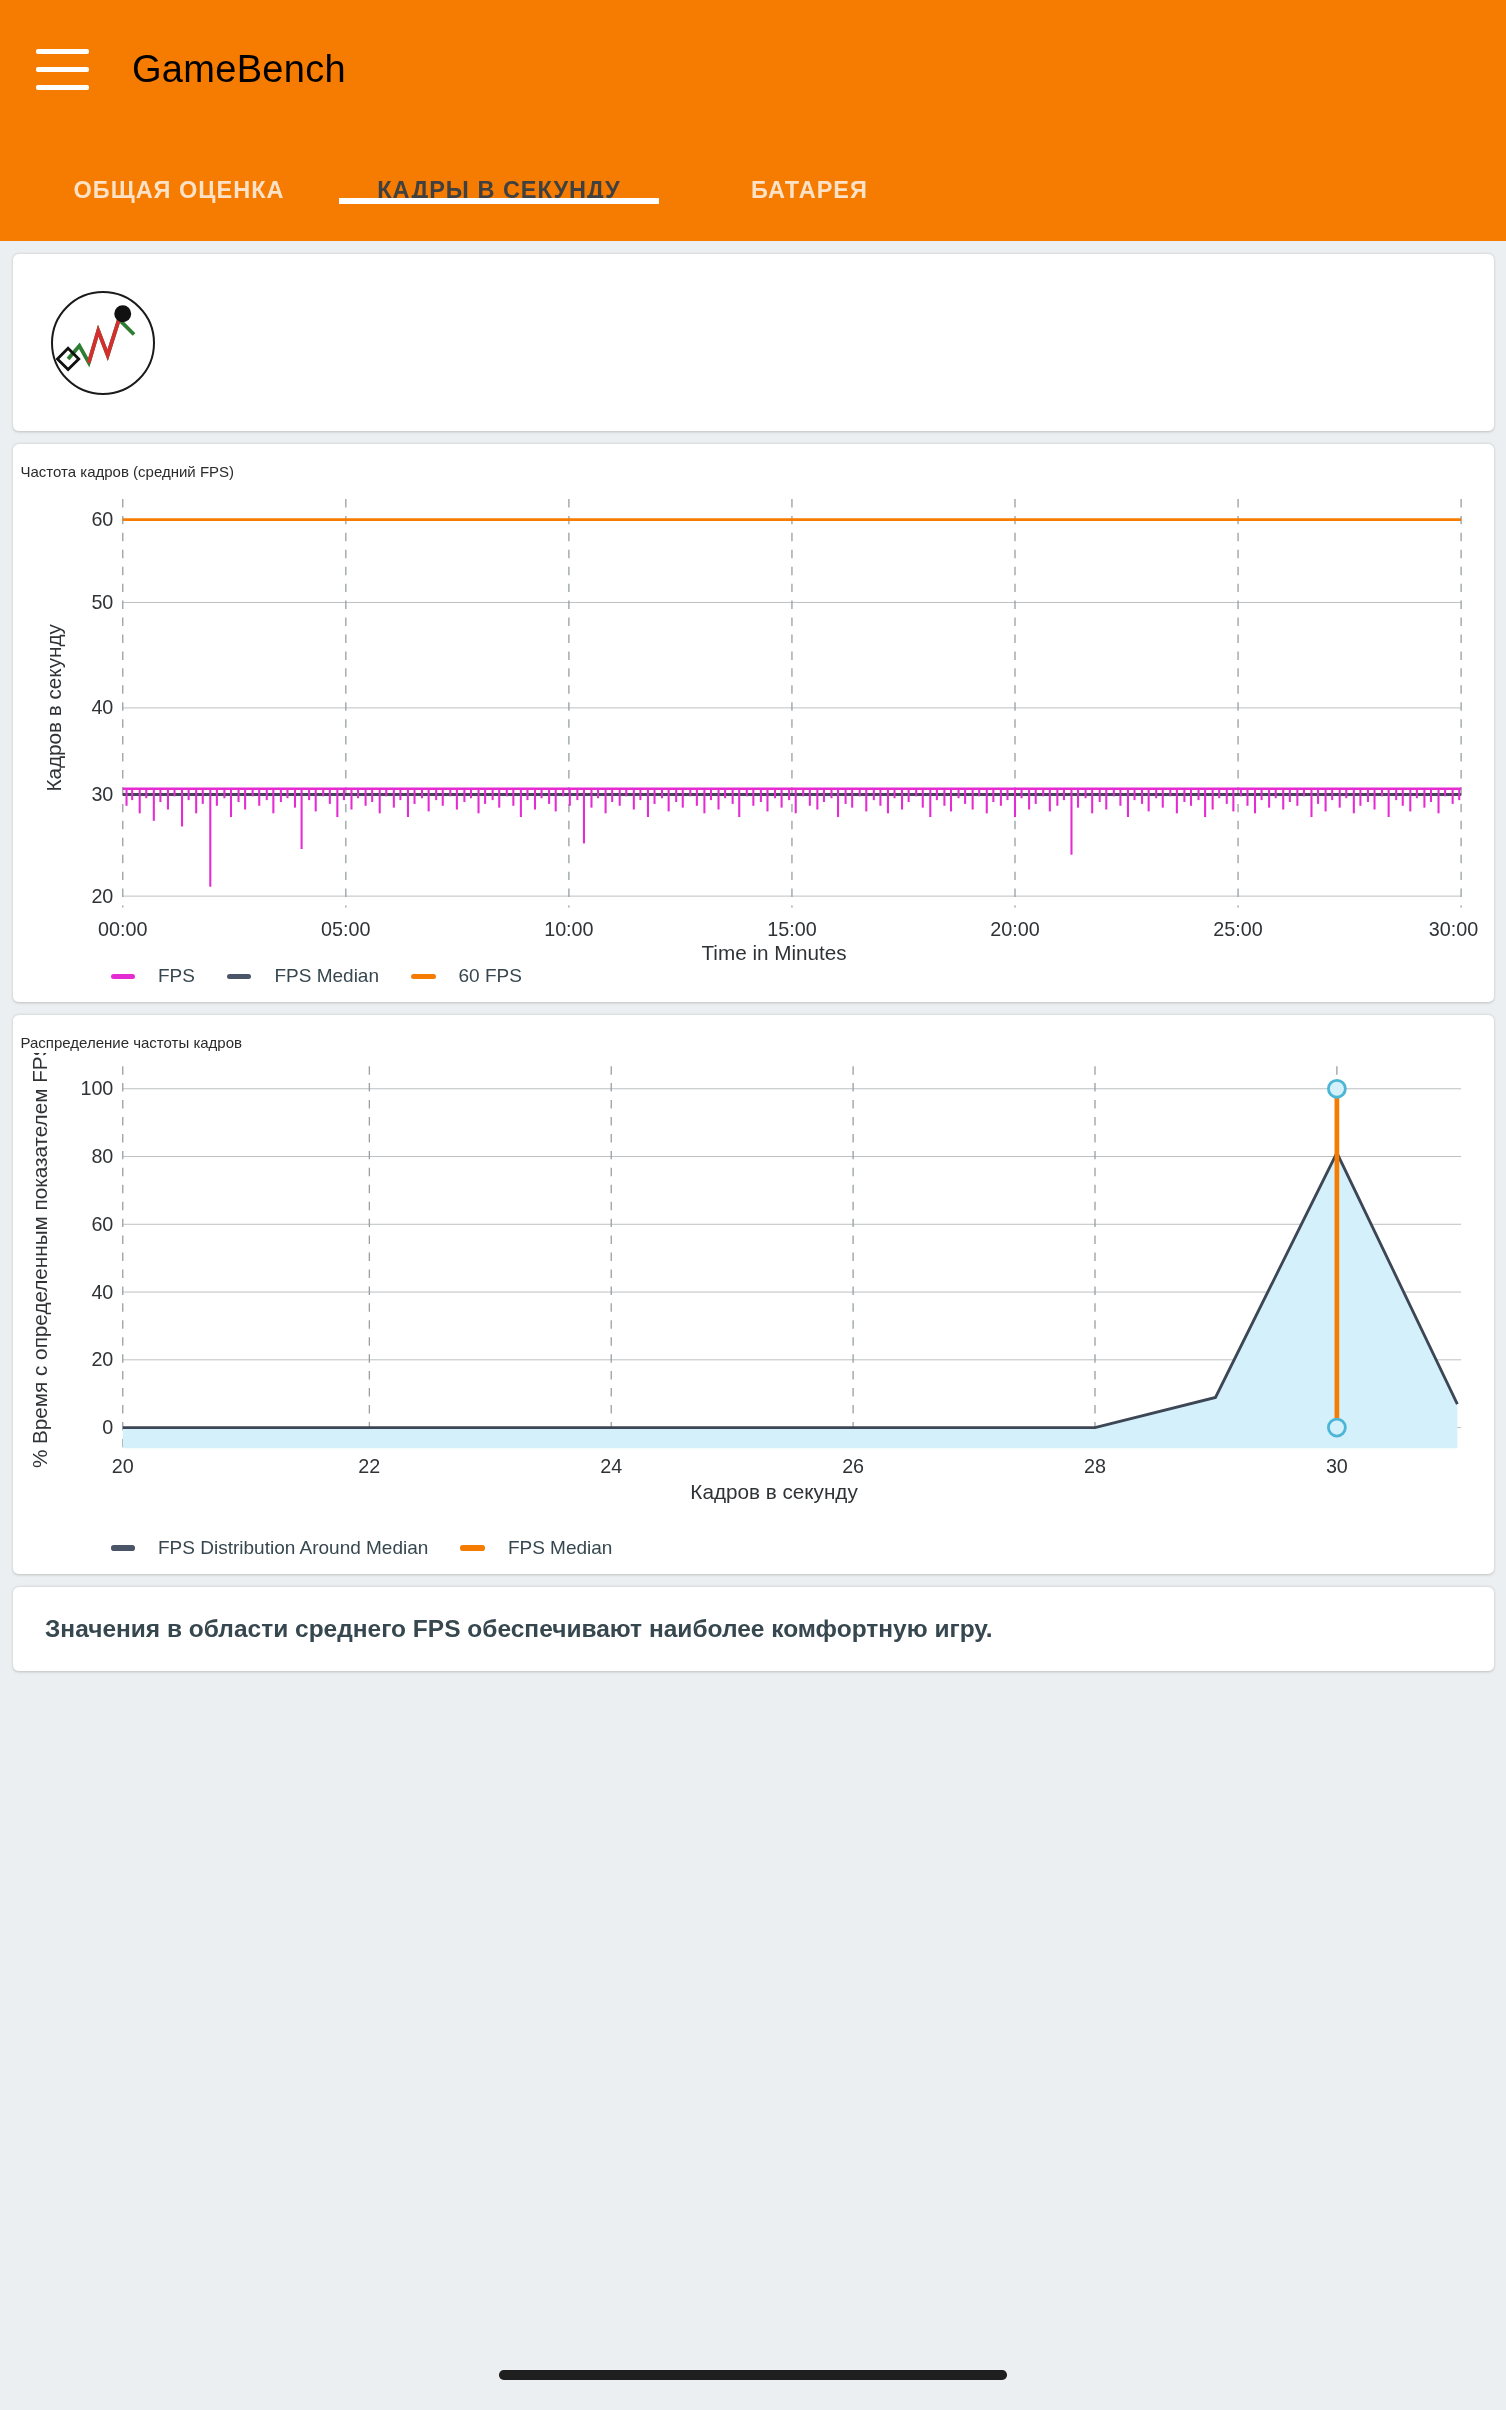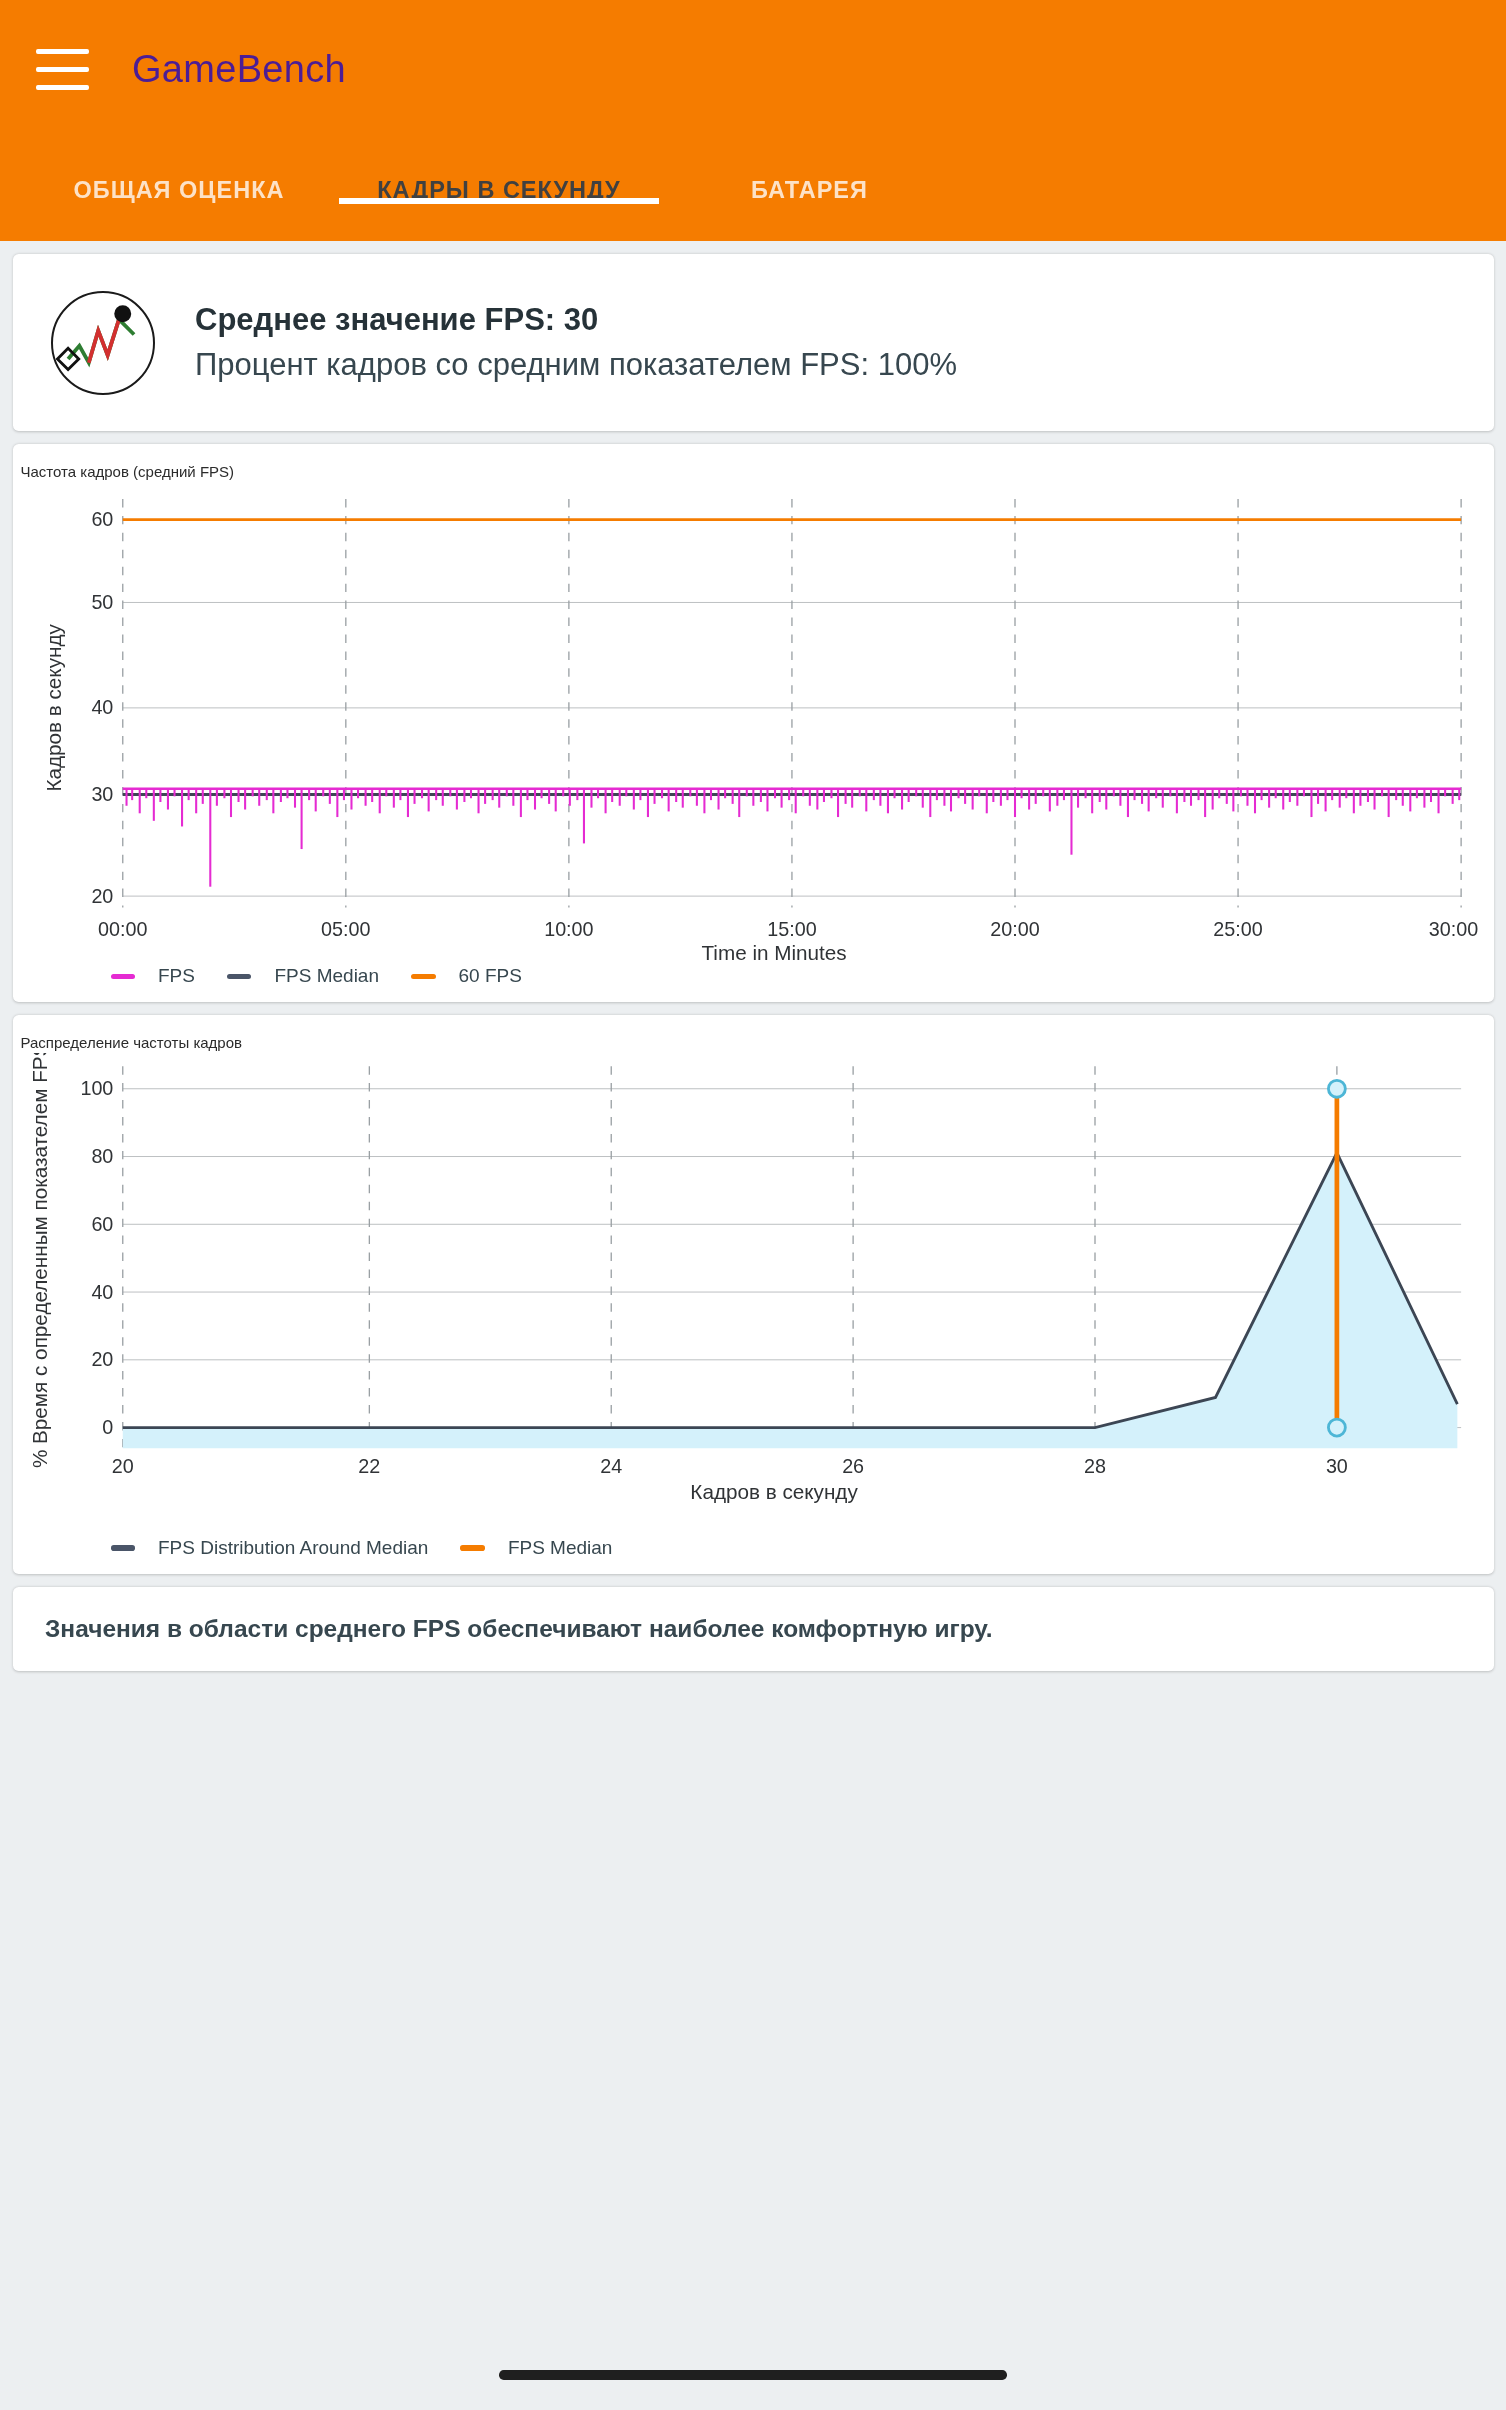--- a/index.html
+++ b/index.html
@@ -21,21 +21,21 @@
     padding:0 36px;
   }
   .hamburger {
     width:53px; height:41px;
     display:flex; flex-direction:column; justify-content:space-between;
     margin-right:43px;
     cursor:pointer;
   }
   .hamburger span { display:block; height:4.7px; background:#fff; border-radius:1.9px; }
   .app-title {
-    color:#4c1d95;
+    color:#000000;
     font-size:38px;
     letter-spacing:0.3px;
   }
 
   
   .tabbar {
     background:#f57c00;
     height:102px;
     display:flex;
     align-items:center;
@@ -154,24 +154,20 @@
 </div>
 
 <div class="card summary">
   <div class="summary-badge">
     <svg width="98" height="98" viewBox="0 0 104 104">
       <polyline points="16,70 28,56 38,74 48,40 58,66 70,28 86,44" fill="none" stroke="#2e7d32" stroke-width="4"></polyline>
       <polyline points="38,74 48,40 58,66 70,28" fill="none" stroke="#d32f2f" stroke-width="4"></polyline>
       <circle cx="74" cy="22" r="9" fill="#111"></circle>
       <rect x="8" y="62" width="16" height="16" fill="none" stroke="#111" stroke-width="3" transform="rotate(45 16 70)"></rect>
     </svg>
-  </div>
-  <div class="summary-texts">
-    <div class="summary-line1">Среднее значение FPS: 30</div>
-    <div class="summary-line2">Процент кадров со средним показателем FPS: 100%</div>
   </div>
 </div>
 
 <div class="card chartcard">
   <div class="chart-title">Частота кадров (средний FPS)</div>
   <div class="plot-wrap">
     <svg width="1476" height="480" viewBox="0 0 1568 510">
 
       <g stroke="#b9bcbe" stroke-width="1" fill="none">
         <line x1="108" y1="40" x2="1530" y2="40"></line>

